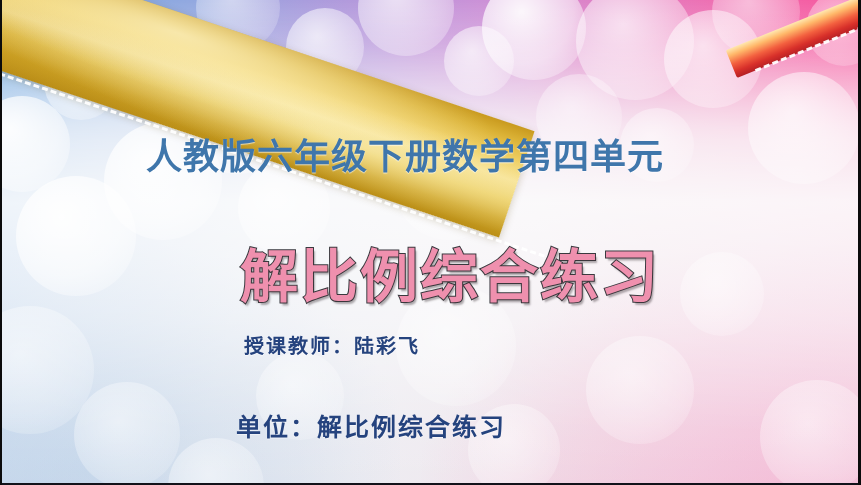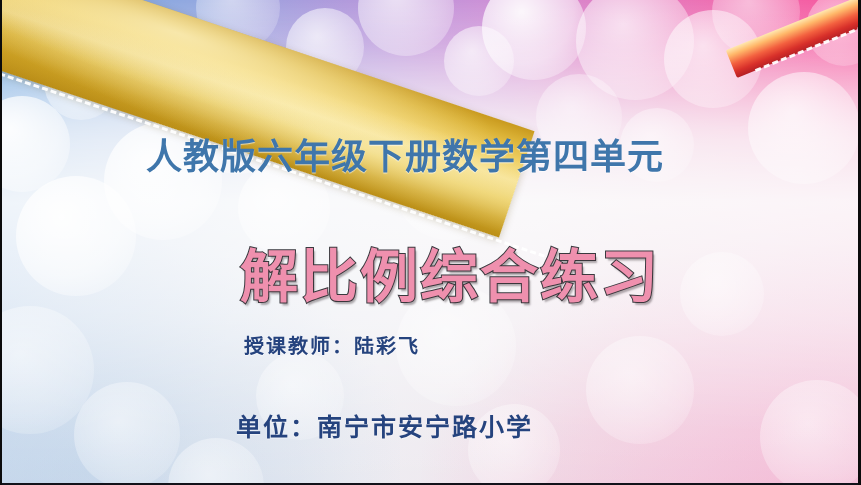--- a/index.html
+++ b/index.html
@@ -328,17 +328,17 @@
   <div class="red-ribbon"></div>
   <div class="dash-right"></div>
 
   <div class="txt-layer">
     <div class="subtitle">人教版六年级下册数学第四单元</div>
 
     <div class="main-title">解比例综合练习</div>
 
     <div class="presenter">授课教师：陆彩飞</div>
 
-    <div class="affiliation">单位：南宁市安宁路小学</div>
+    <div class="affiliation">单位：解比例综合练习</div>
   </div>
 
   <div class="edge-frame"></div>
 </div>
 
 </body></html>

